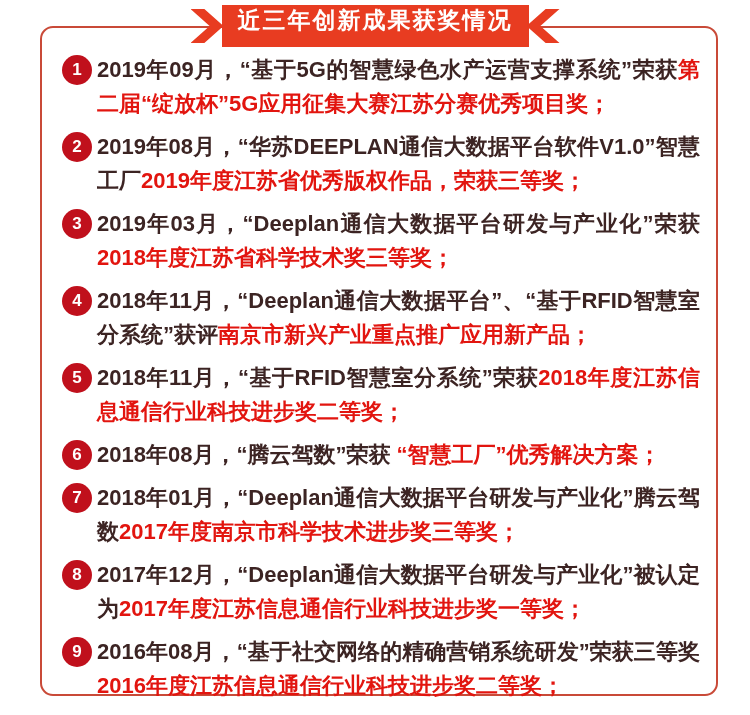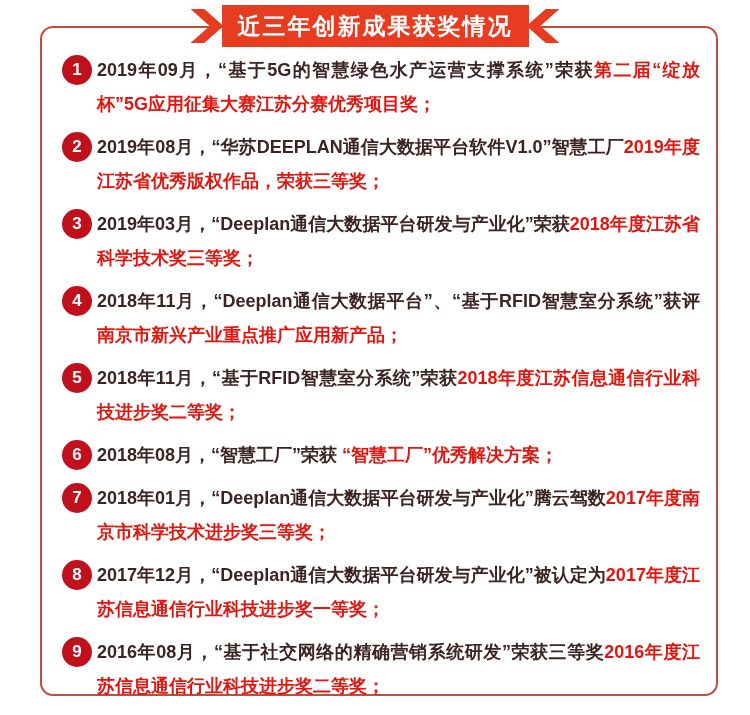--- a/index.html
+++ b/index.html
@@ -49,21 +49,21 @@
     margin-left:-2px;
   }
   .ribbon-body{
     height:42px;
     background:var(--ribbon);
     color:#ffffff;
     font-size:23px;
     font-weight:bold;
     letter-spacing:2px;
     display:flex;
-    align-items:center;
+    align-items:flex-start;
     padding:0 16px;
     white-space:nowrap;
   }
   .items{
     position:absolute;
     left:0;top:0;
     width:100%;
     padding:25px 16px 0 20px;
   }
   .item{
@@ -79,21 +79,21 @@
     color:#ffffff;
     font-size:17px;
     font-weight:bold;
     display:flex;
     align-items:center;
     justify-content:center;
     margin:2px 5px 0 0;
   }
   .text{
     flex:1 1 auto;
-    font-size:18px;
+    font-size:22px;
     font-weight:bold;
     line-height:34px;
     color:var(--ink);
     text-align:justify;
   }
   .text .red{color:var(--hl);}
 </style>
 </head>
 <body>
 
@@ -114,21 +114,21 @@
       <div class="item">
         <span class="badge">4</span>
         <p class="text"><span class="black">2018年11月，“Deeplan通信大数据平台”、“基于RFID智慧室分系统”获评</span><span class="red">南京市新兴产业重点推广应用新产品；</span></p>
       </div>
       <div class="item">
         <span class="badge">5</span>
         <p class="text"><span class="black">2018年11月，“基于RFID智慧室分系统”荣获</span><span class="red">2018年度江苏信息通信行业科技进步奖二等奖；</span></p>
       </div>
       <div class="item">
         <span class="badge">6</span>
-        <p class="text"><span class="black">2018年08月，“智慧工厂”荣获 </span><span class="red">“智慧工厂”优秀解决方案；</span></p>
+        <p class="text"><span class="black">2018年08月，“腾云驾数”荣获 </span><span class="red">“智慧工厂”优秀解决方案；</span></p>
       </div>
       <div class="item">
         <span class="badge">7</span>
         <p class="text"><span class="black">2018年01月，“Deeplan通信大数据平台研发与产业化”腾云驾数</span><span class="red">2017年度南京市科学技术进步奖三等奖；</span></p>
       </div>
       <div class="item">
         <span class="badge">8</span>
         <p class="text"><span class="black">2017年12月，“Deeplan通信大数据平台研发与产业化”被认定为</span><span class="red">2017年度江苏信息通信行业科技进步奖一等奖；</span></p>
       </div>
       <div class="item">

